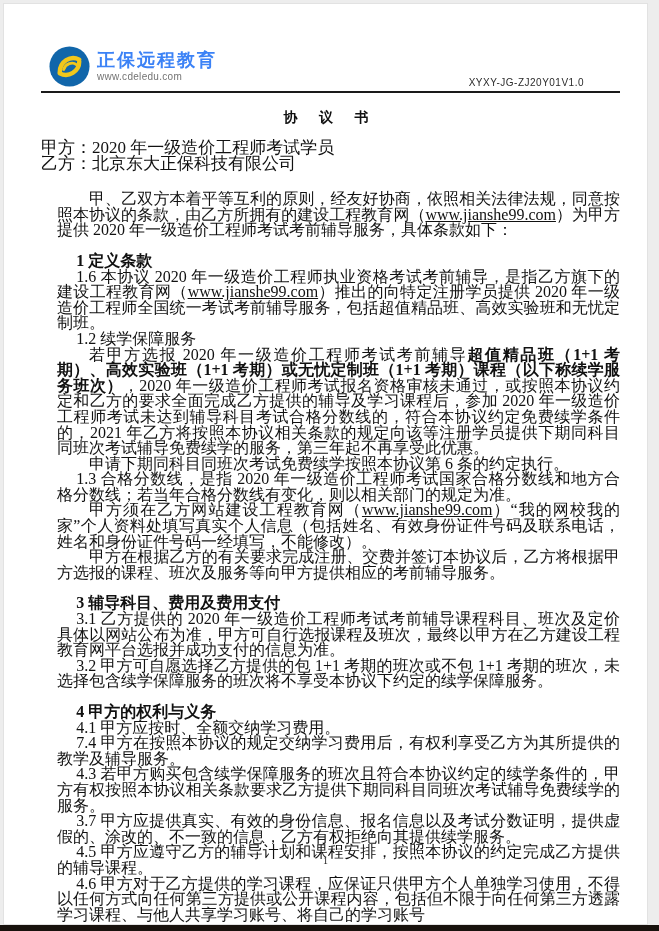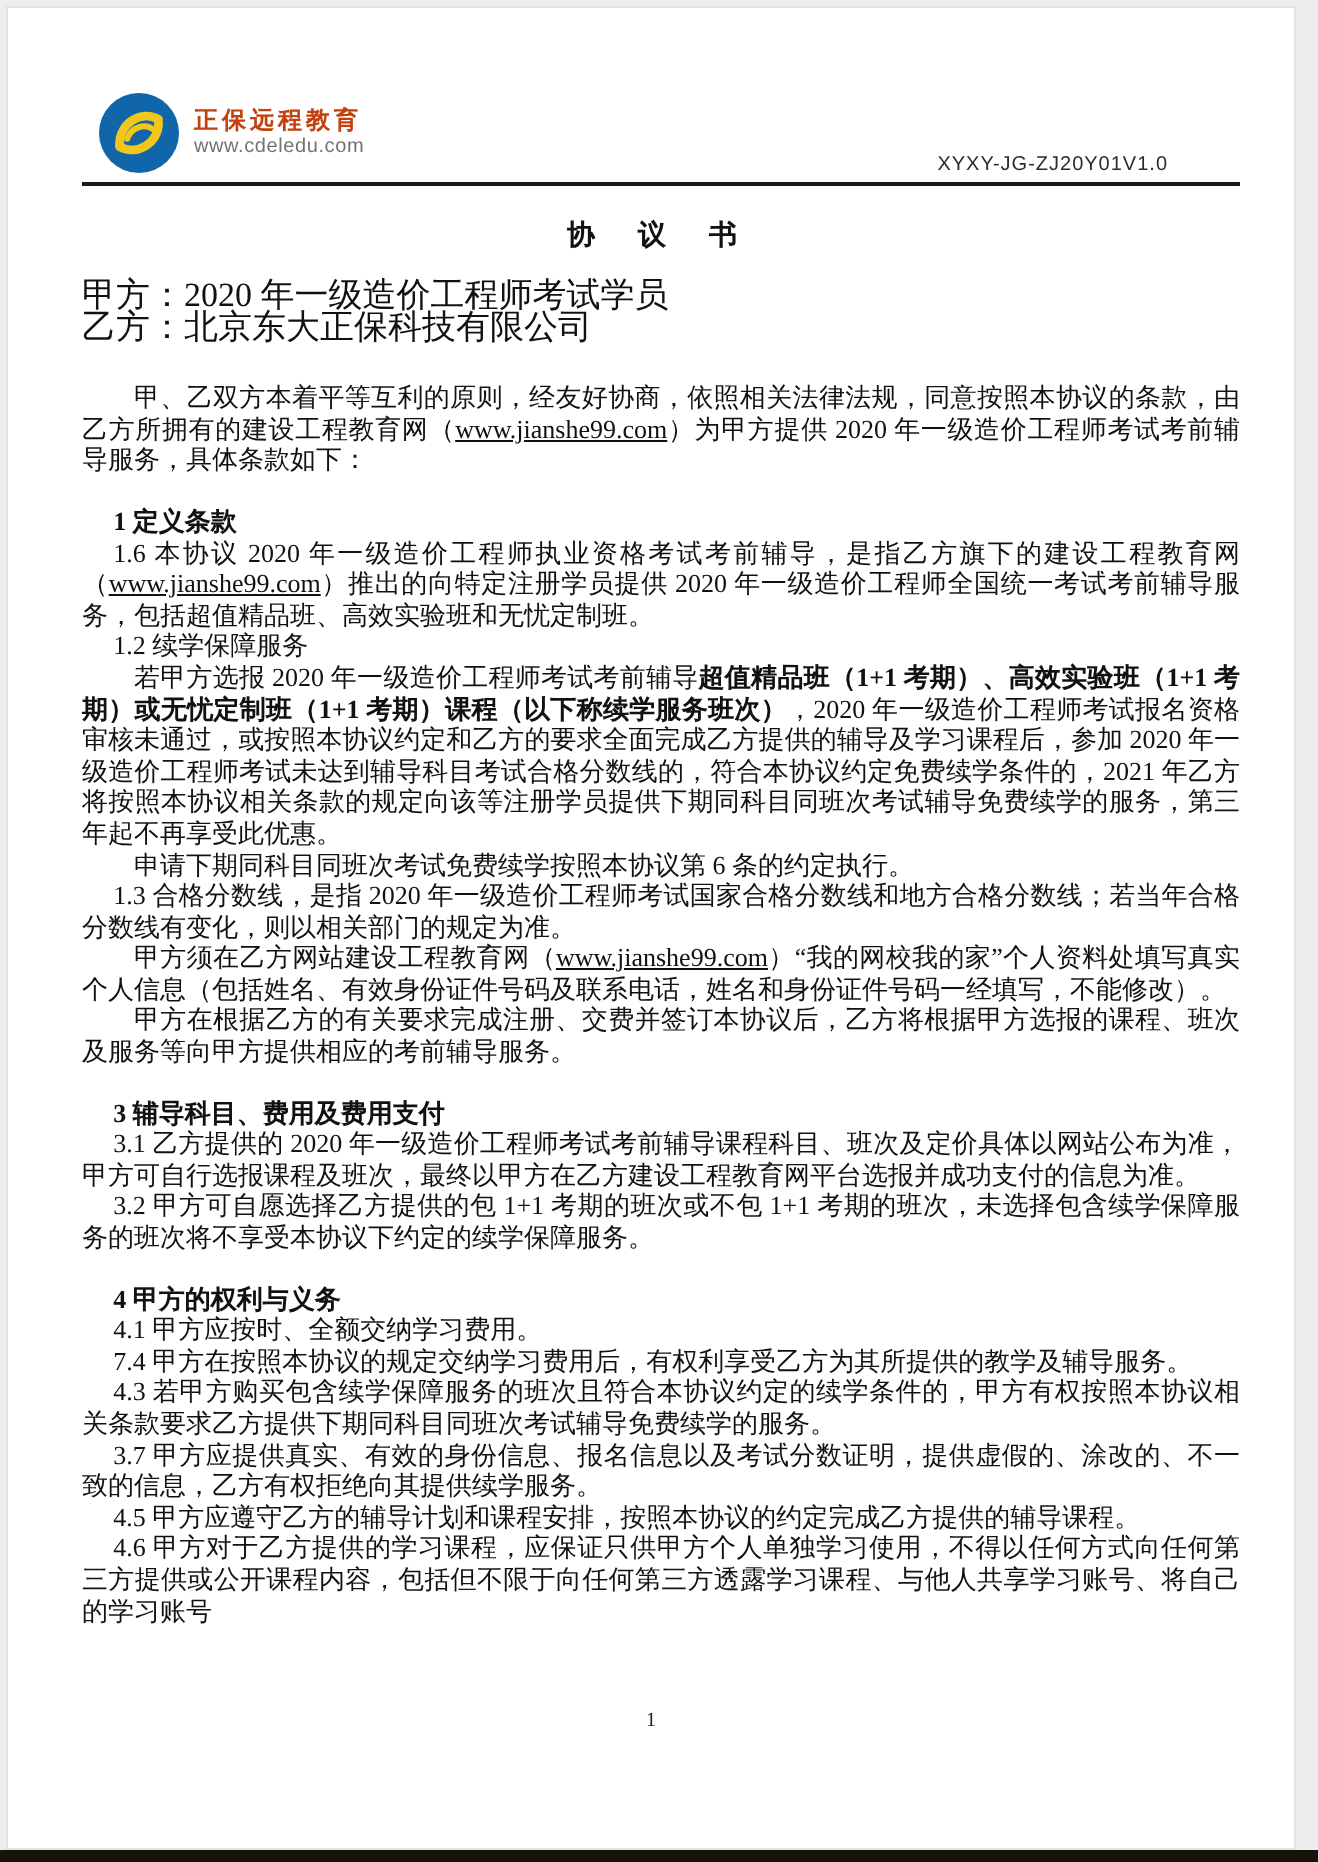--- a/index.html
+++ b/index.html
@@ -14,34 +14,34 @@
   }
   .bottom-bar{
     position:absolute;left:0;bottom:0;width:659px;height:6px;background:#18120d;
   }
   .content{padding:0 27px 0 37px;}
   
   .header{position:relative;height:87px;border-bottom:2px solid #1a1a1a;margin:0 0 0 0;}
   .logo{position:absolute;left:8px;top:42px;display:flex;align-items:center;}
   .logo-icon{width:41px;height:41px;flex:0 0 auto;}
   .logo-text{margin-left:7px;line-height:1;}
-  .brand{font-family:"Liberation Sans","DejaVu Sans",sans-serif;font-weight:bold;font-size:12px;color:#c2410c;letter-spacing:2px;}
+  .brand{font-family:"Liberation Sans","DejaVu Sans",sans-serif;font-weight:bold;font-size:18px;color:#3b82f6;letter-spacing:2px;}
   .brand-url{font-family:"Liberation Sans","DejaVu Sans",sans-serif;font-size:10px;color:#737373;margin-top:3px;letter-spacing:.3px;}
   .doc-code{
     position:absolute;right:36px;bottom:3px;
     font-family:"Liberation Sans","DejaVu Sans",sans-serif;
     font-size:10px;color:#2b2b2b;letter-spacing:.5px;
   }
   
   .doc-title{
     margin-top:16px;text-align:center;font-weight:bold;font-size:14px;
     letter-spacing:9px;color:#111;
   }
   .parties{margin-top:13px;font-size:17px;line-height:15.6px;color:#111;}
-  .doc-body{margin-top:20px;font-size:13px;line-height:15.6px;color:#111;text-align:justify;}
+  .doc-body{margin-top:20px;font-size:16px;line-height:15.6px;color:#111;text-align:justify;margin-left:16px;}
   .doc-body p{margin:0;}
   p.heading{font-weight:bold;text-indent:1.2em;margin-top:15px;}
   p.item{text-indent:1.2em;}
   p.para{text-indent:2em;}
   .bold{font-weight:bold;}
   .link{text-decoration:underline;}
   .page-number{
     position:absolute;left:0;right:0;bottom:58px;text-align:center;
     font-size:10px;color:#222;
   }

